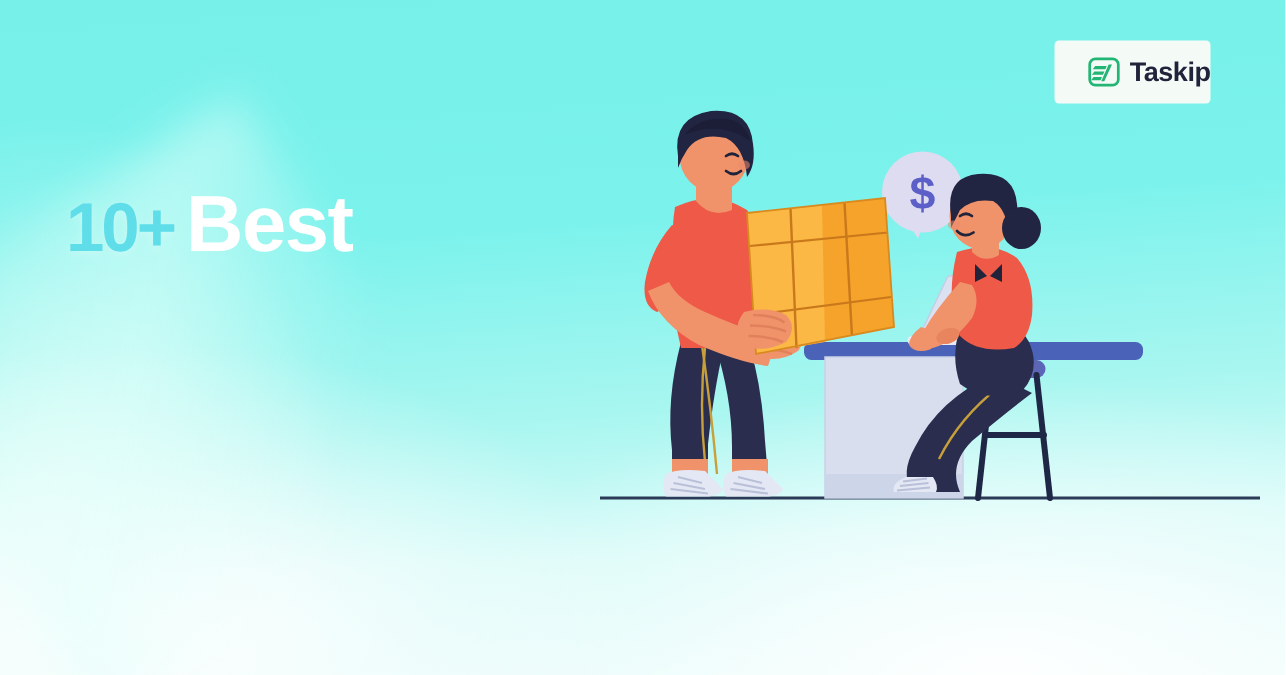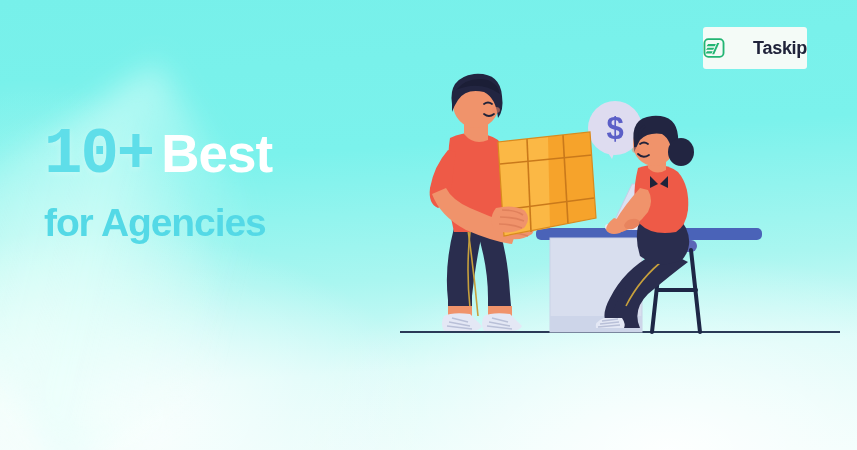--- a/index.html
+++ b/index.html
@@ -19,34 +19,34 @@
   .streak{
     position:absolute;left:-40px;top:120px;width:300px;height:300px;
     background:linear-gradient(135deg, rgba(220,255,250,.0) 0%, rgba(225,255,250,.55) 45%, rgba(220,255,250,0) 80%);
     transform:rotate(-32deg);filter:blur(14px);pointer-events:none;
   }
 
   
   #logo-badge{
     position:absolute;left:703px;top:27px;width:104px;height:42px;
     background:#F4FBF7;border-radius:3px;
-    display:flex;align-items:center;justify-content:space-between;gap:6px;
+    display:flex;align-items:center;justify-content:flex-end;gap:6px;
   }
   #logo-badge .mark{width:22px;height:22px;display:block;}
   #logo-badge .wordmark{
     font-size:18px;font-weight:bold;color:#20233A;letter-spacing:-0.3px;
     font-family:"Liberation Sans", sans-serif;line-height:1;
   }
 
   
   #headline{position:absolute;left:44px;top:122px;width:420px;}
   .line{margin:0;white-space:nowrap;line-height:1.06;font-weight:bold;letter-spacing:-1px;}
   .l1{font-size:0;}
-  .num{font-size:64px;color:#5FDEE9;font-weight:bold;letter-spacing:-2px;
-       text-shadow:0 2px 6px rgba(255,255,255,.25);font-family:Liberation Mono, monospace;}
+  .num{font-size:46px;color:#5FDEE9;font-weight:bold;letter-spacing:-2px;
+       text-shadow:0 2px 6px rgba(255,255,255,.25);}
   .best{font-size:53px;color:#FFFFFF;font-weight:bold;letter-spacing:-1px;margin-left:8px;}
   .l2{font-size:45px;color:#FFFFFF;margin-top:6px;letter-spacing:-1.3px;}
   .l3{font-size:39px;color:#54D9E6;margin-top:12px;letter-spacing:-1.1px;}
 
   
   #scene{position:absolute;left:400px;top:60px;width:440px;height:300px;}
 </style>
 </head>
 <body>
 
@@ -63,21 +63,20 @@
       <path d="M14.6 6.2 L18.4 6.2 L12.6 19.2 L9.0 19.2 Z" fill="#F4FBF7"></path>
       <path d="M15.4 6.6 L17.8 6.6 L12.2 18.8 L10.0 18.8 Z" fill="#22B573"></path>
     </svg>
     <span class="wordmark">Taskip</span>
   </div>
 
   <div id="headline">
     <div class="line l1">
       <span class="num">10+</span><span class="best">Best</span>
     </div>
-    <div class="line l3">for Agencies</div>
   </div>
 
   <div id="scene">
     <svg width="440" height="300" viewBox="0 0 440 300">
 
       <line x1="0" y1="272" x2="440" y2="272" stroke="#2A3A57" stroke-width="2"></line>
 
       <g>
         <circle cx="215" cy="68" r="27" fill="#DEDCF0"></circle>
         <path d="M205 88 L212 99 L216 88 Z" fill="#DEDCF0"></path>

